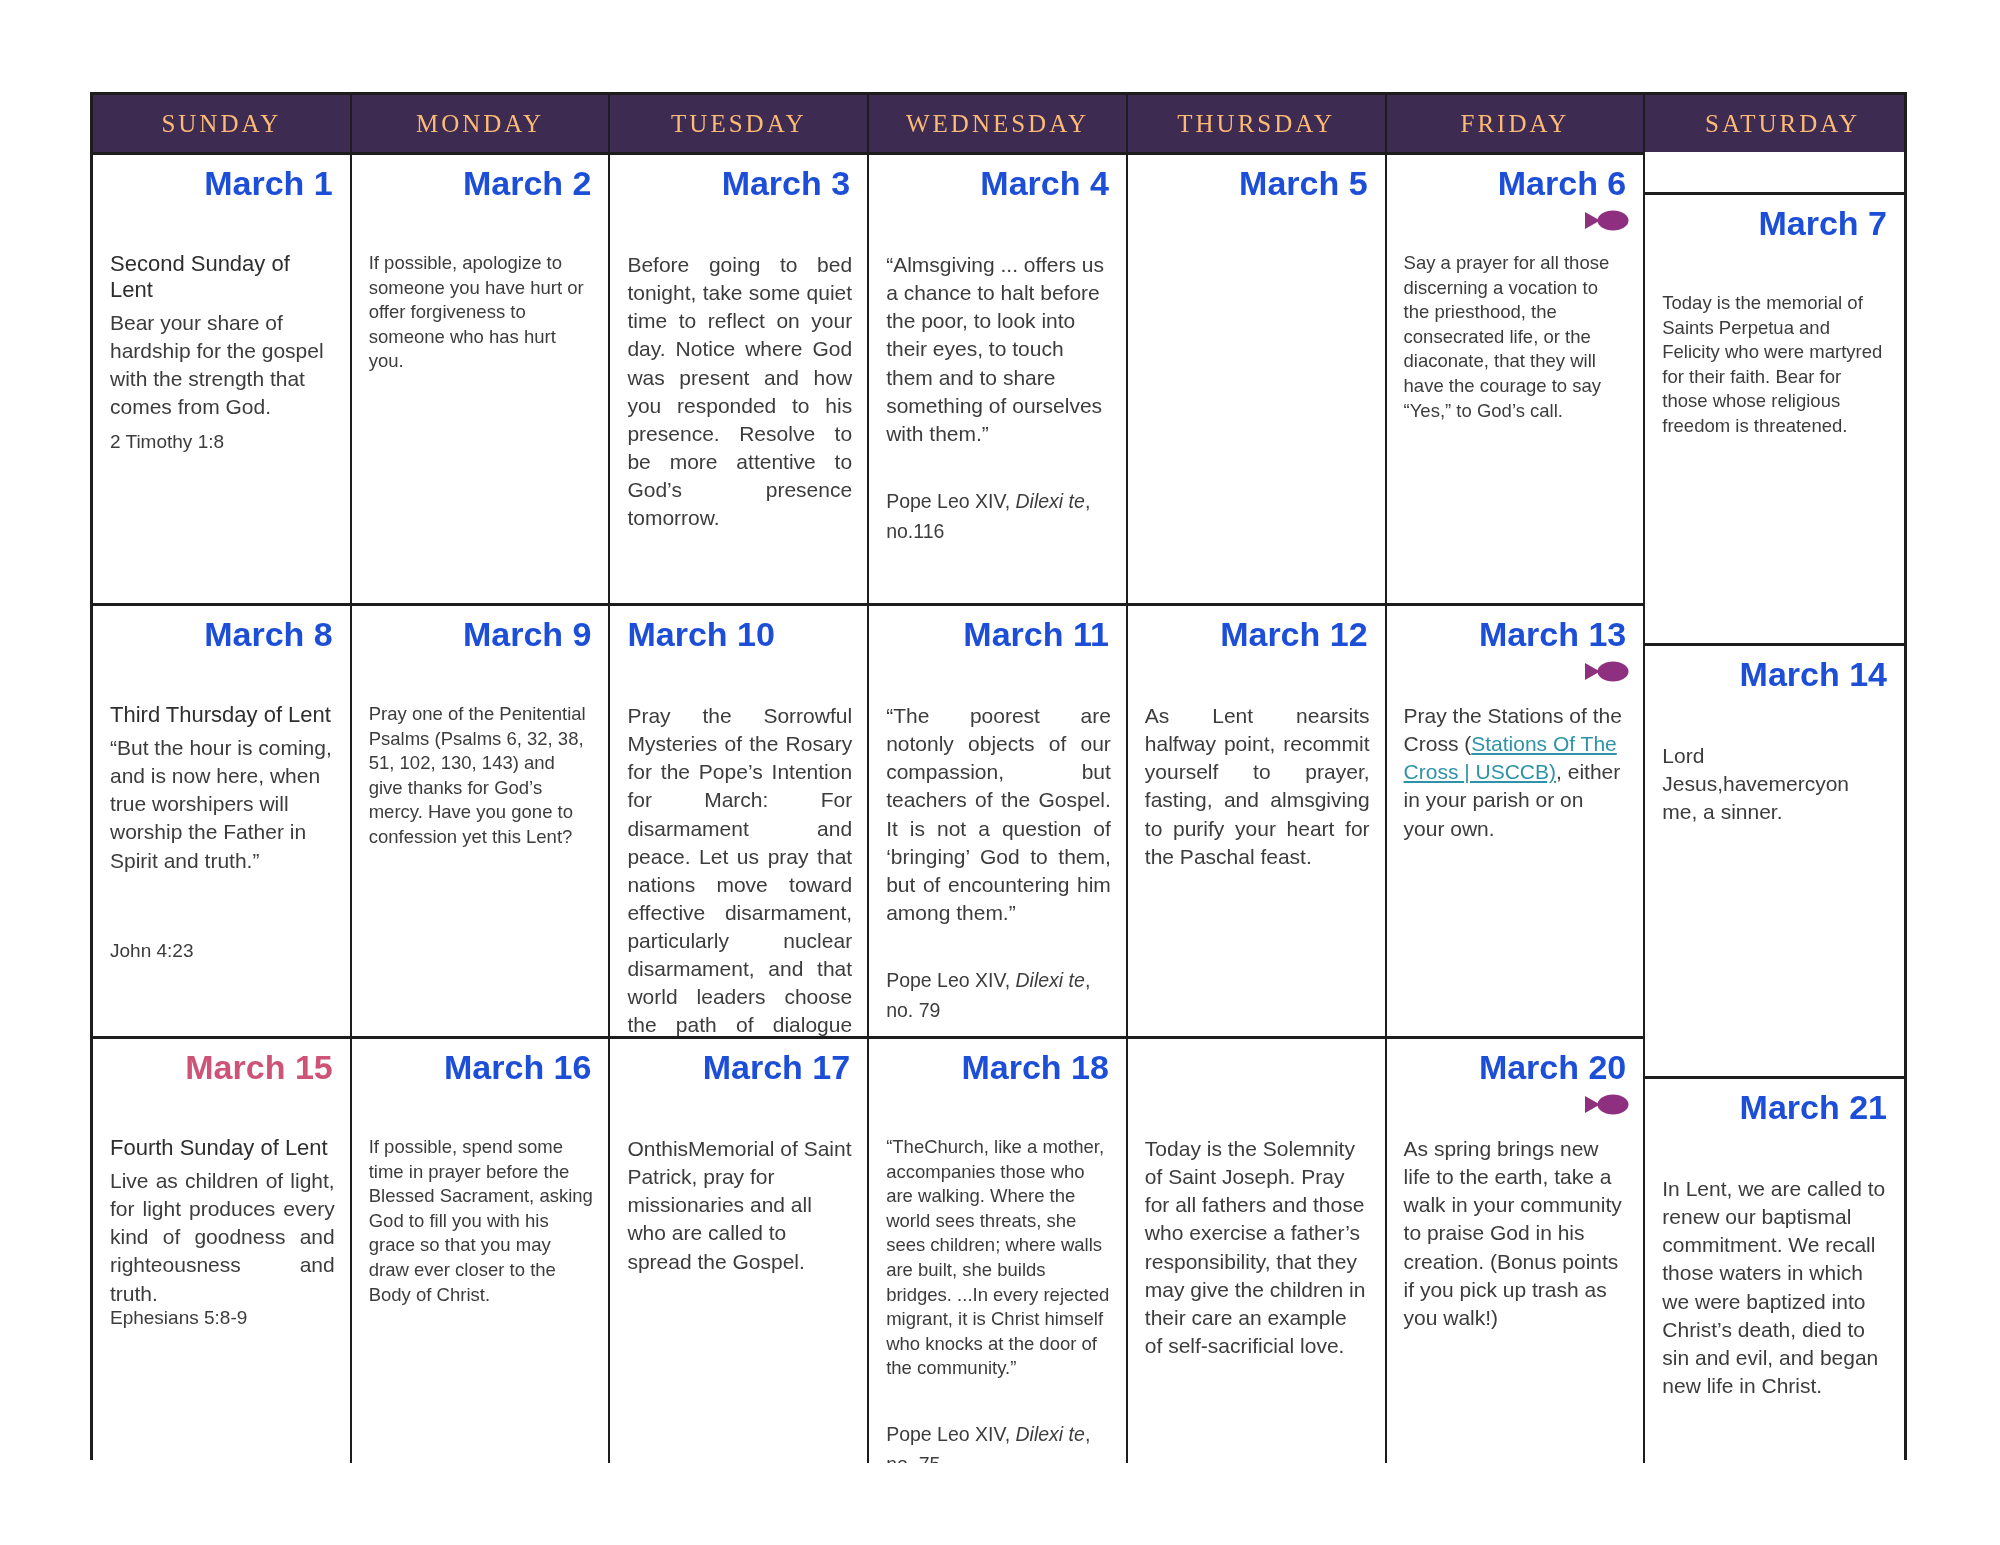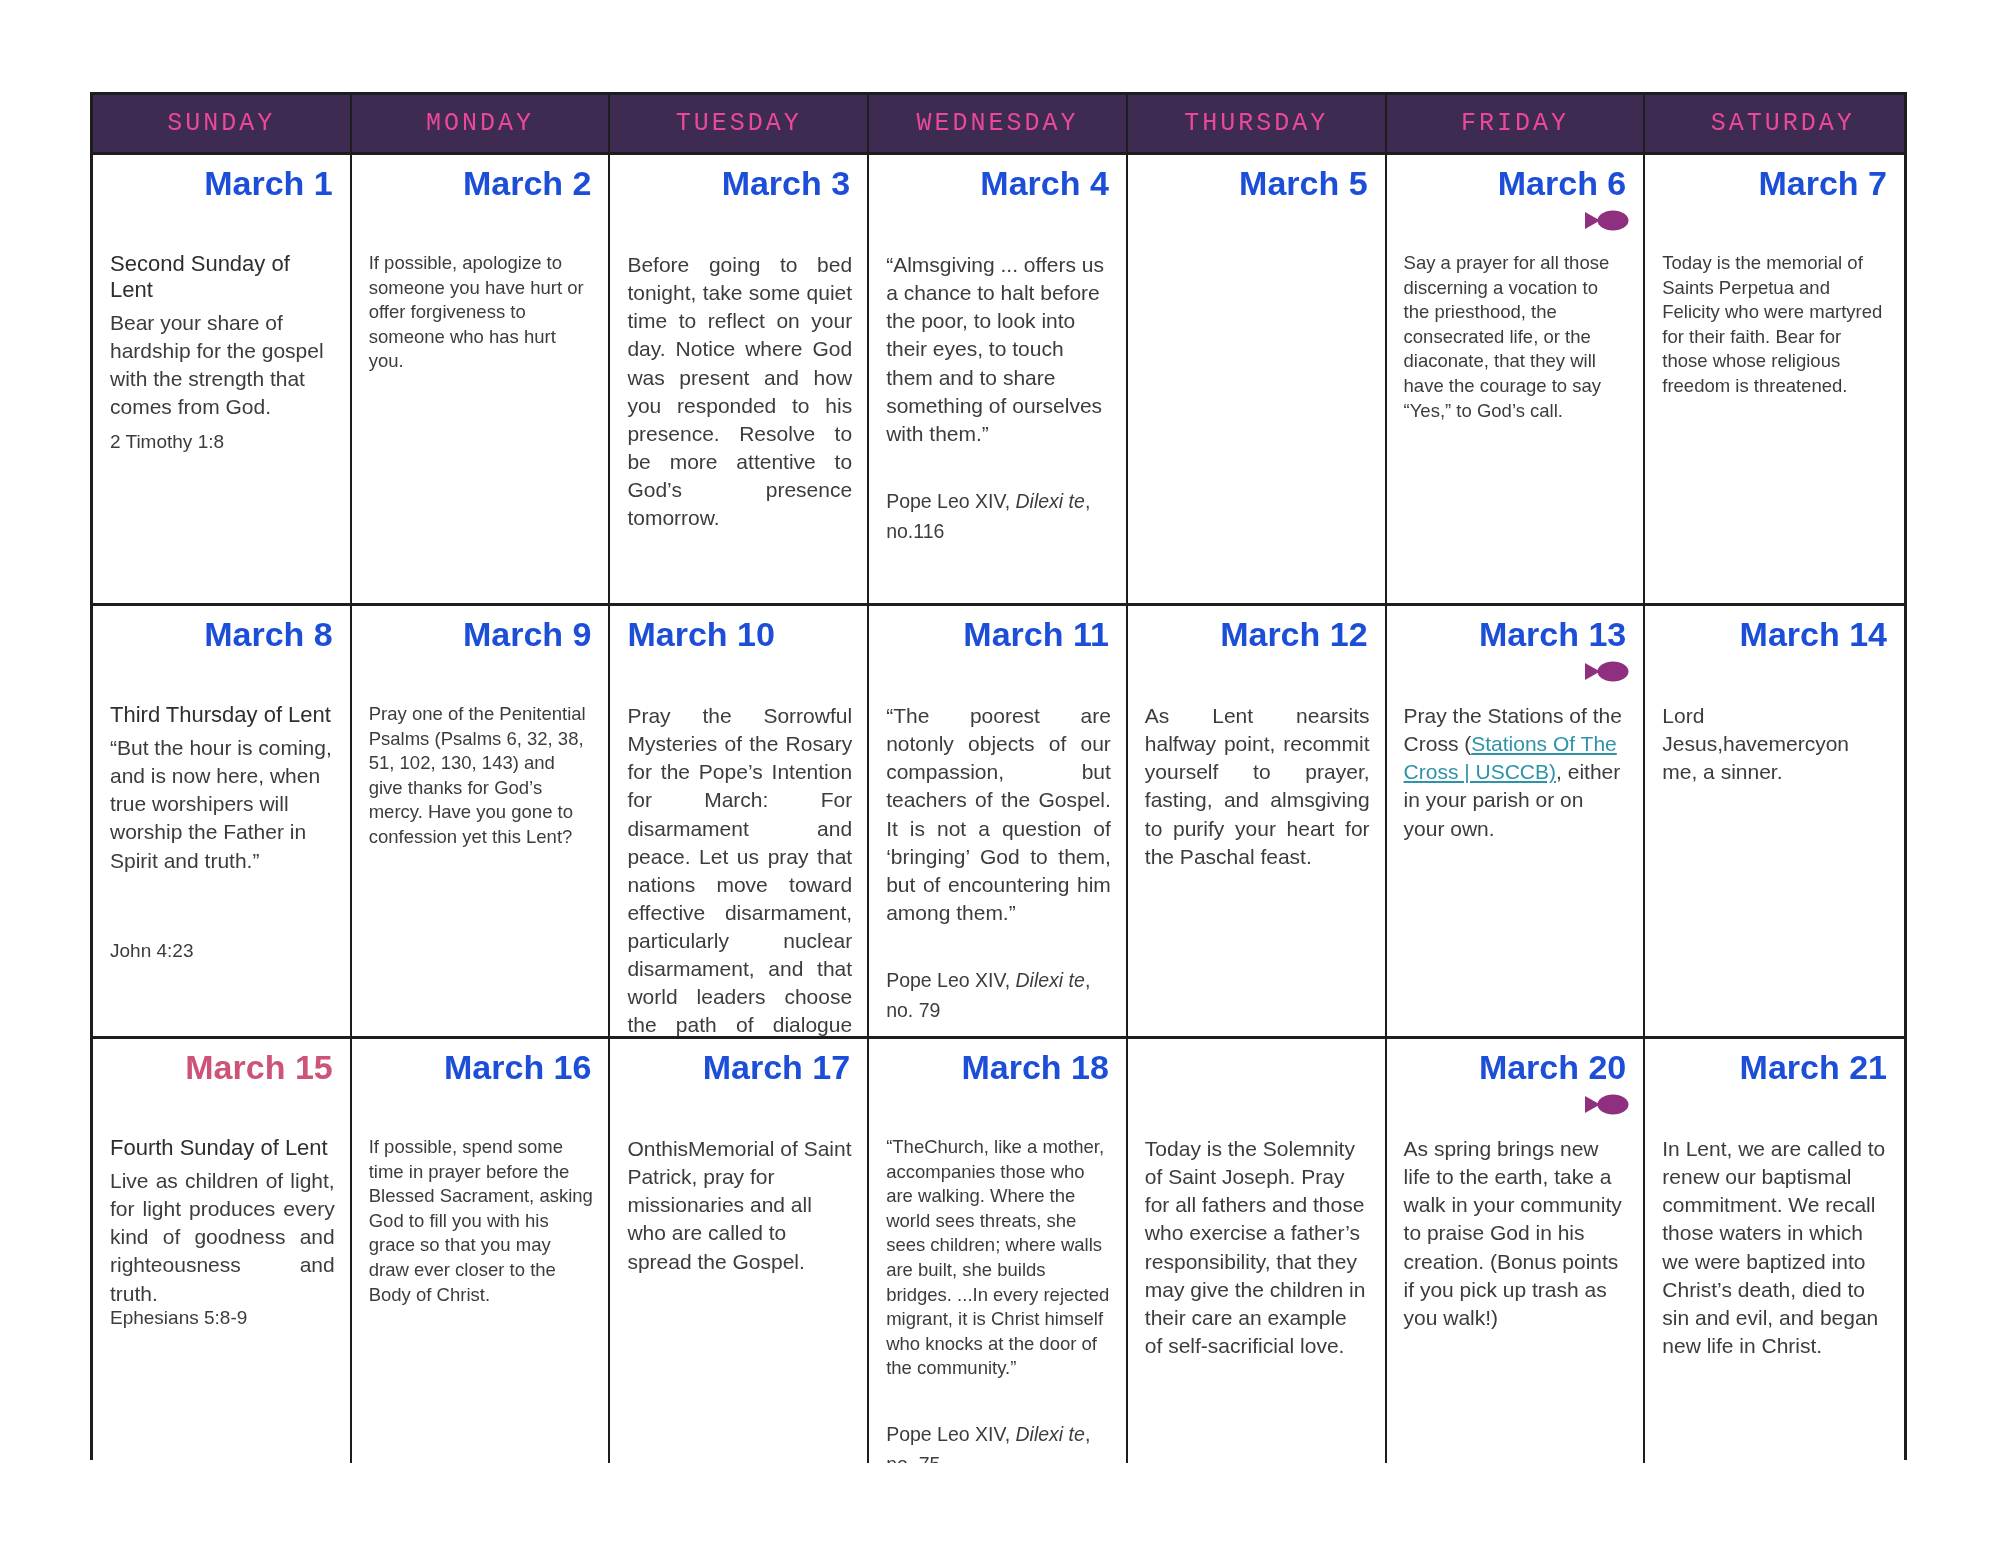--- a/index.html
+++ b/index.html
@@ -8,33 +8,33 @@
     font-family:"Liberation Sans","DejaVu Sans",sans-serif;
     -webkit-font-smoothing:antialiased;
   }
   .grid{
     position:absolute;left:90px;top:92px;width:1817px;height:1368px;
     display:grid;grid-template-columns:repeat(7,1fr);
     grid-template-rows:57px 451px 433px 427px;
     border:3px solid #1d1d1d;box-sizing:border-box;background:#ffffff;
   }
   .hcell{
-    background:#3d2b52;color:#ec4899;
-    font-family:Liberation Mono, monospace;
+    background:#3d2b52;color:#fdba74;
+    font-family:Liberation Serif, serif;
     font-size:25px;letter-spacing:3px;
     display:flex;align-items:center;justify-content:center;
     border-right:2px solid #1d1d1d;box-sizing:border-box;
   }
   .grid > .hcell:nth-child(7){border-right:none;padding-left:16px;}
   .cell{
     position:relative;box-sizing:border-box;
     border-right:2px solid #1d1d1d;border-top:3px solid #1d1d1d;
     padding:8px 15px 8px 17px;color:#3c3c3c;overflow:hidden;background:#fff;
   }
-  .grid > .cell:nth-child(7n){border-right:none;}
+  .grid > .cell:nth-child(7n){border-right:none;margin-top:40px;}
   .date{
     font-size:34px;line-height:1.18;font-weight:bold;
     color:#1d4ed8;text-align:right;margin-bottom:48px;padding-right:2px;
   }
   .date.left{text-align:left;}
   .date.rose{color:#cd5377;}
   .date-spacer{height:88px;}
   .fish{position:absolute;top:54px;right:14px;width:44px;height:23px;}
   .body{font-size:21px;line-height:1.34;}
   .body.small{font-size:18.5px;line-height:1.33;}

